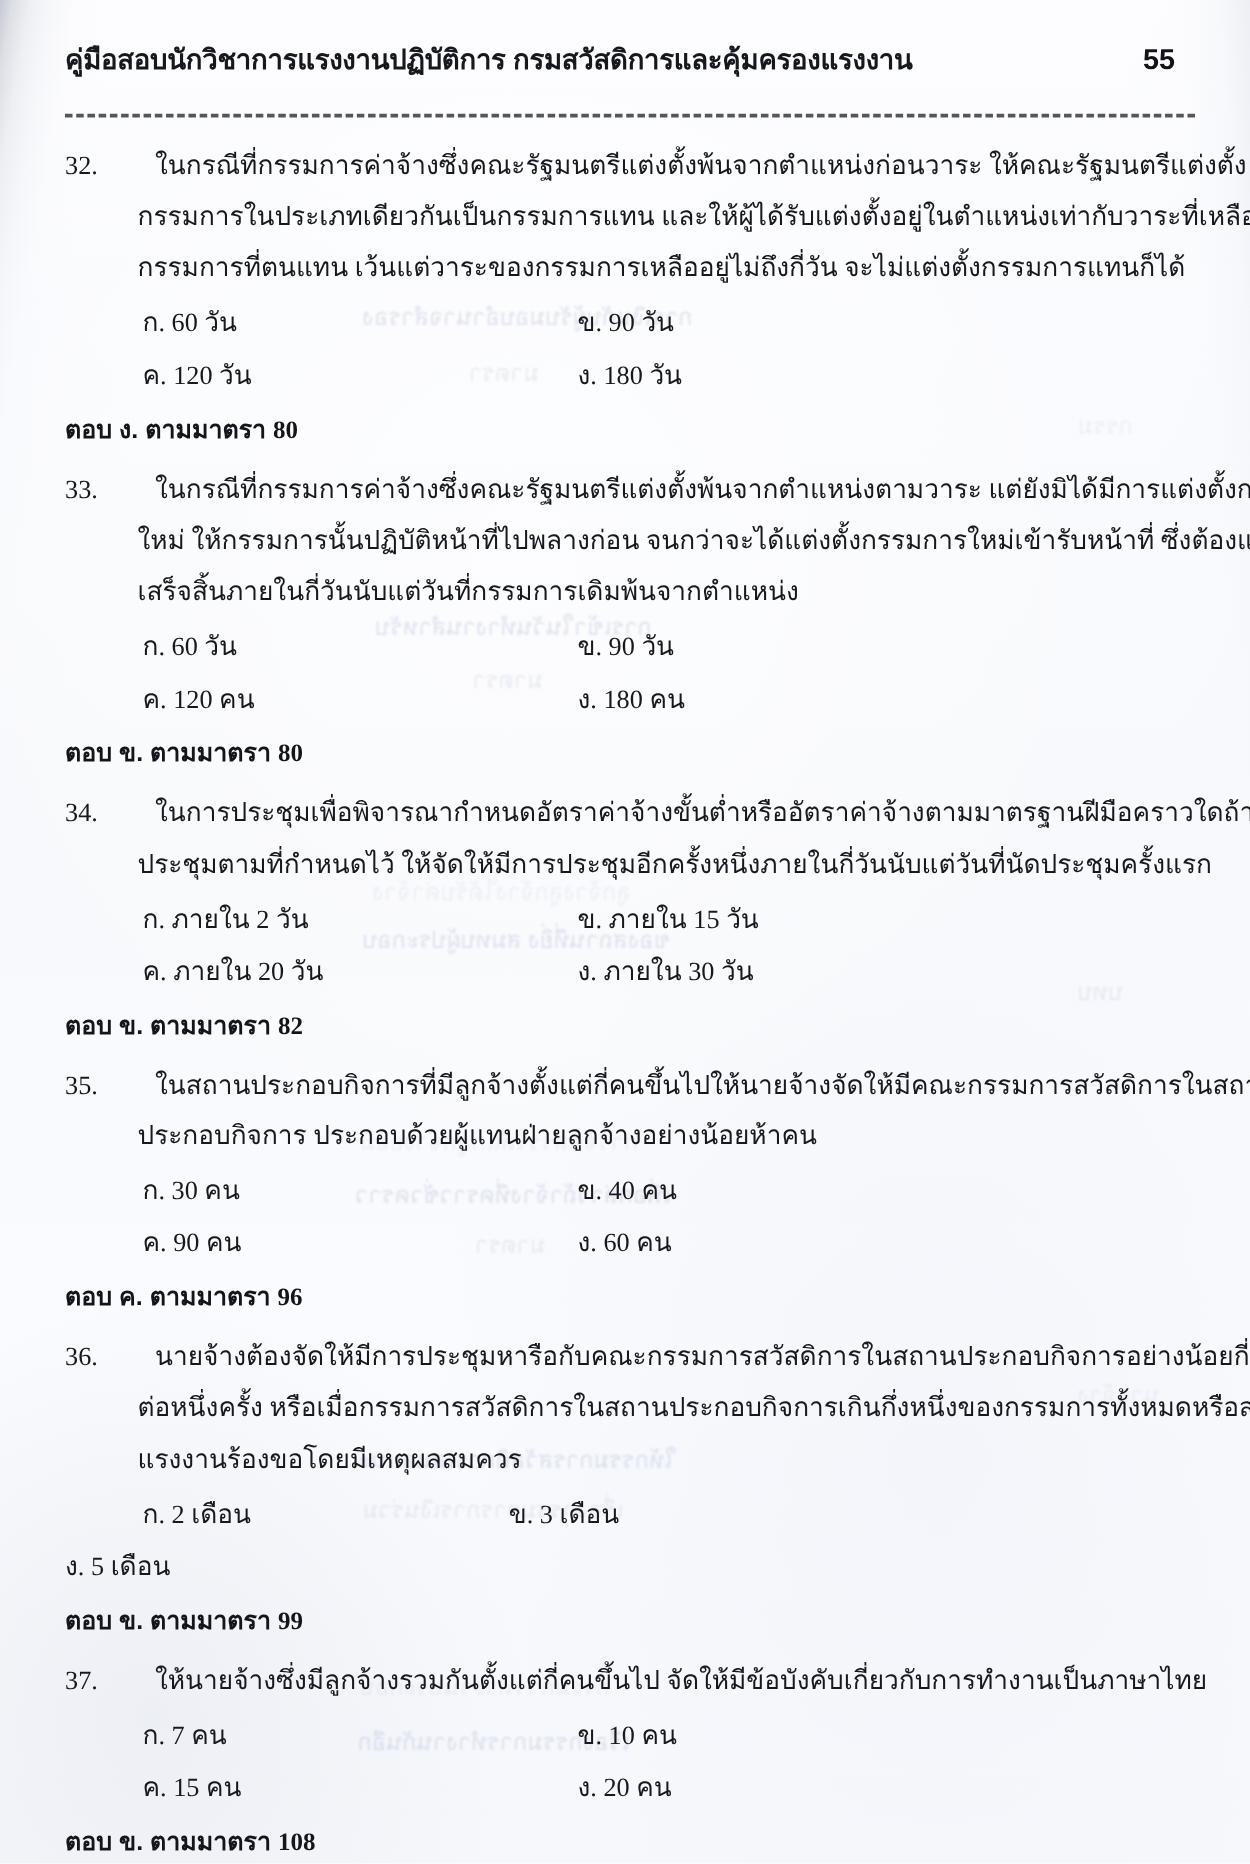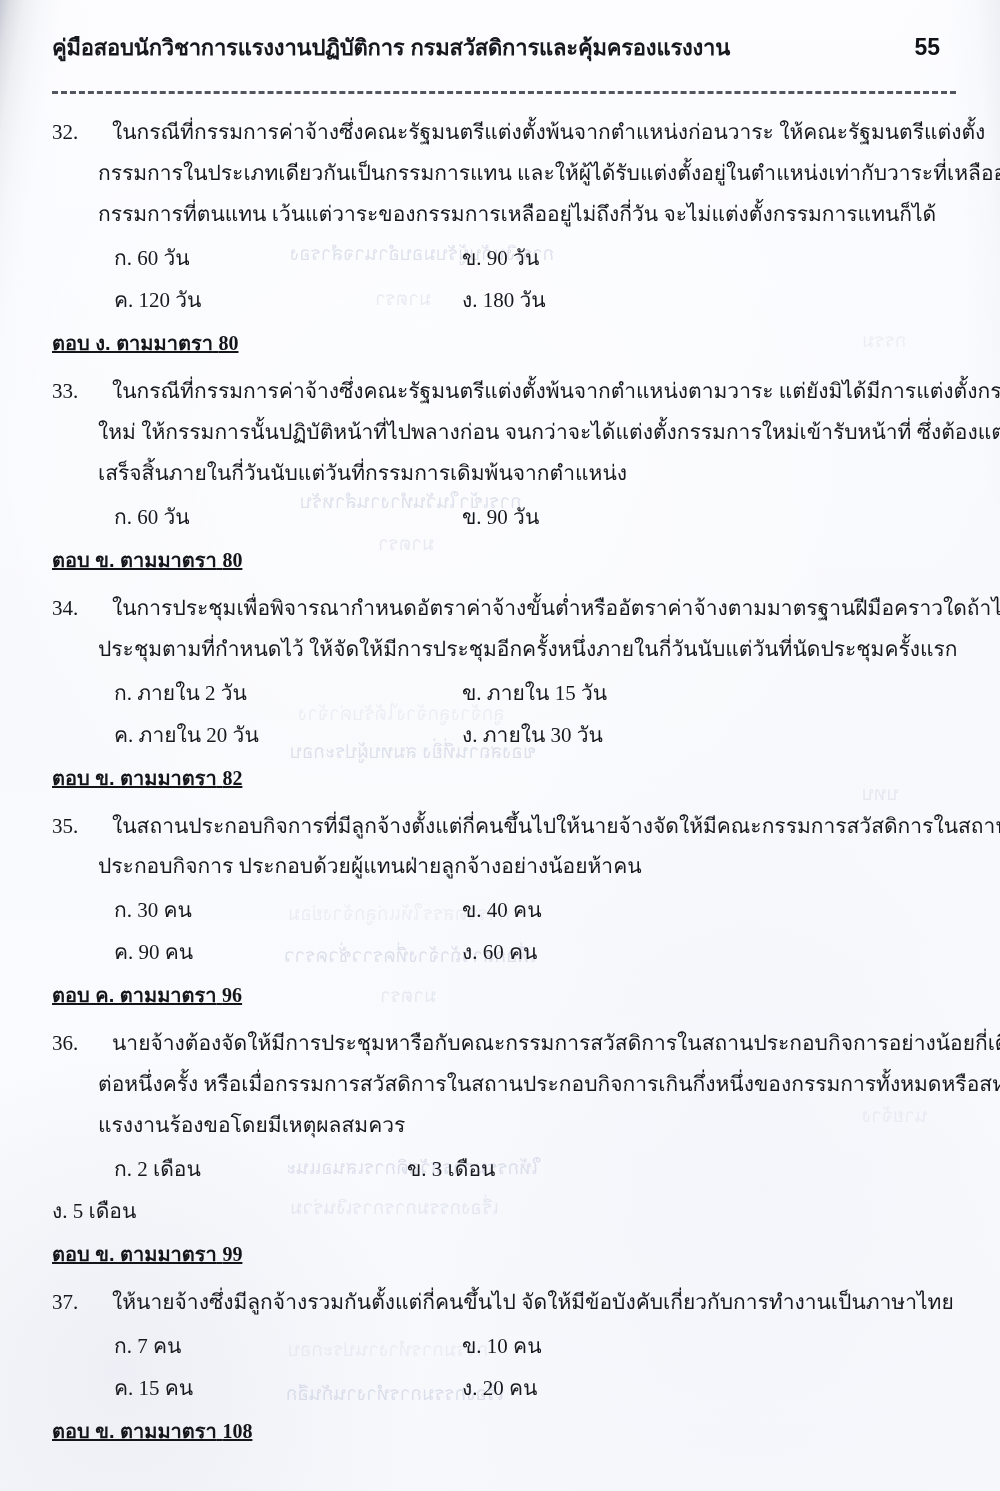--- a/index.html
+++ b/index.html
@@ -116,20 +116,21 @@
   .qlist {
     margin-top: 18px;
   }
   .question-block {
     margin-bottom: 4px;
   }
 
   .q-body {
     display: flex;
     align-items: flex-start;
+    gap: 12px;
   }
   .q-number {
     flex: 0 0 auto;
     width: 46px;
     font-size: 21px;
     color: #17191e;
     line-height: 1.95;
   }
   .q-lines {
     flex: 1 1 auto;
@@ -174,21 +175,20 @@
   }
 
   .answer {
     font-family: "Liberation Sans", "DejaVu Sans", sans-serif;
     font-weight: bold;
     font-size: 20px;
     color: #13151a;
     margin-top: 6px;
     margin-bottom: 12px;
     white-space: nowrap;
-    text-decoration: underline;
   }
   .answer .num {
     font-family: "Liberation Serif", "DejaVu Serif", serif;
     font-weight: bold;
   }
 </style>
 </head>
 <body>
 
 <div class="page">
@@ -250,20 +250,24 @@
               <div class="q-line indent-first">ในกรณีที่กรรมการค่าจ้างซึ่งคณะรัฐมนตรีแต่งตั้งพ้นจากตำแหน่งตามวาระ แต่ยังมิได้มีการแต่งตั้งกรรมการ</div>
               <div class="q-line">ใหม่ ให้กรรมการนั้นปฏิบัติหน้าที่ไปพลางก่อน จนกว่าจะได้แต่งตั้งกรรมการใหม่เข้ารับหน้าที่ ซึ่งต้องแต่งตั้งให้</div>
               <div class="q-line">เสร็จสิ้นภายในกี่วันนับแต่วันที่กรรมการเดิมพ้นจากตำแหน่ง</div>
             </div>
           </div>
           <div class="choices">
             <div class="choice-row">
               <div class="choice-a">ก. 60 วัน</div>
               <div class="choice-b">ข. 90 วัน</div>
             </div>
+            <div class="choice-row">
+              <div class="choice-a">ค. 120 คน</div>
+              <div class="choice-b">ง. 180 คน</div>
+            </div>
           </div>
           <div class="answer"><span>ตอบ ข. ตามมาตรา</span> <span class="num">80</span></div>
         </div>
         <div class="question-block">
           <div class="q-body">
             <div class="q-number">34.</div>
             <div class="q-lines">
               <div class="q-line indent-first">ในการประชุมเพื่อพิจารณากำหนดอัตราค่าจ้างขั้นต่ำหรืออัตราค่าจ้างตามมาตรฐานฝีมือคราวใดถ้าไม่ได้องค์</div>
               <div class="q-line">ประชุมตามที่กำหนดไว้ ให้จัดให้มีการประชุมอีกครั้งหนึ่งภายในกี่วันนับแต่วันที่นัดประชุมครั้งแรก</div>
             </div>

